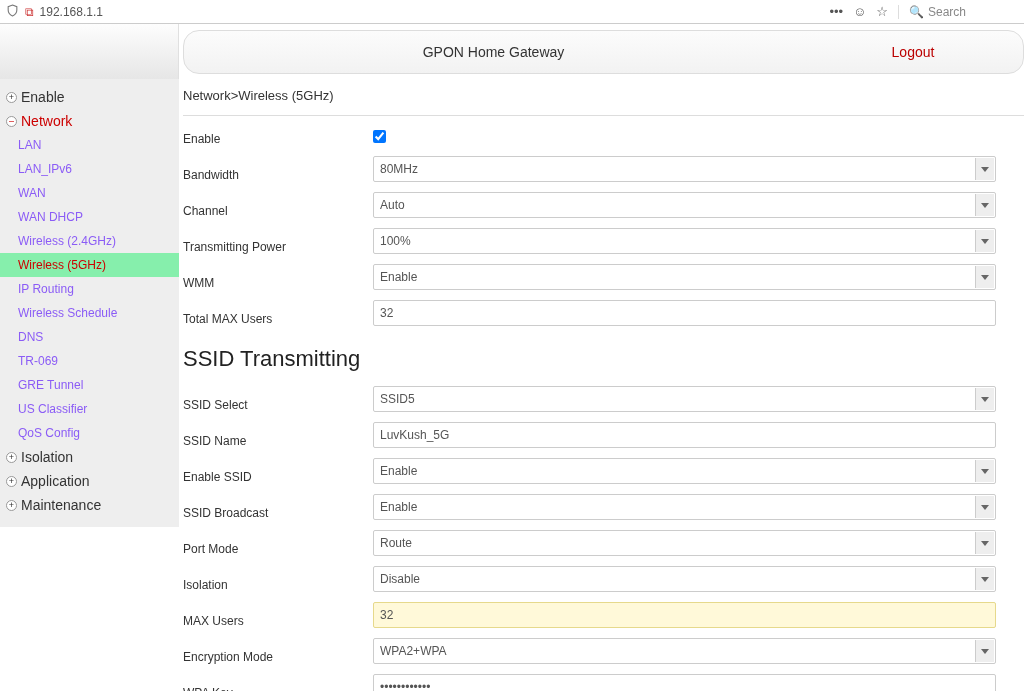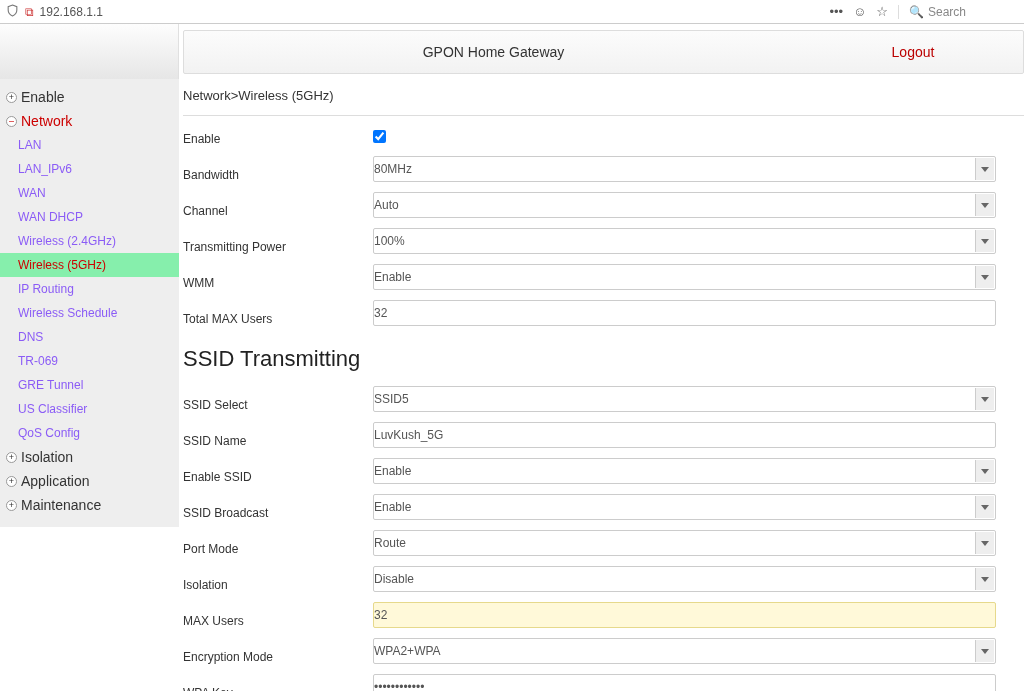--- a/index.html
+++ b/index.html
@@ -14,29 +14,29 @@
 .container{width:1024px;display:flex}
 .left-col{width:179px;flex-shrink:0}
 .banner{height:55px;background:linear-gradient(#fdfdfd,#e6e6e6);border-right:1px solid #e0e0e0}
 .nav{background:#eee;padding-top:6px;padding-bottom:10px}
 .nav-section{display:flex;align-items:center;gap:4px;padding:4px 6px;font-size:14px;color:#333;cursor:pointer}
 .nav-section.active{color:#c00}
 .nav-toggle{width:11px;height:11px;border:1px solid #999;border-radius:50%;display:inline-flex;align-items:center;justify-content:center;font-size:9px;line-height:1;background:#fff}
 .nav-item{padding:5px 6px 5px 18px;font-size:12px;color:#8b5cf6;cursor:pointer}
 .nav-item.active{color:#c00;font-weight:normal;background:#86efac}
 .main{flex:1;padding-left:4px}
-.header-bar{margin:6px 0 12px 0;border:1px solid #ddd;border-radius:2px;height:44px;display:flex;align-items:center;background:linear-gradient(#fcfcfc,#f2f2f2)}
+.header-bar{margin:6px 0 12px 0;border:1px solid #ddd;border-radius:16px;height:44px;display:flex;align-items:center;background:linear-gradient(#fcfcfc,#f2f2f2)}
 .header-title{flex:1;text-align:center;font-size:14px;color:#333}
 .header-logout{width:220px;text-align:center;font-size:14px;color:#b00;cursor:pointer}
 .breadcrumb{font-size:13px;color:#333;padding:2px 0 12px 0;margin-bottom:14px;border-bottom:1px solid #ddd}
 .form{padding-right:28px}
 .row{display:flex;align-items:flex-end;margin-bottom:10px}
 .row .lbl{width:190px;font-size:12px;color:#333}
 .row .ctl{flex:1}
-select,input[type=text],input[type=password]{width:100%;height:26px;border:1px solid #ccc;border-radius:2px;padding:0 0;font-size:12px;color:#555;background:#fff}
+select,input[type=text],input[type=password]{width:100%;height:26px;border:1px solid #ccc;border-radius:2px;padding:0 6px;font-size:12px;color:#555;background:#fff}
 select{appearance:none;-webkit-appearance:none;background:#fff}
 .select-wrap{position:relative}
 .select-wrap::after{content:"";position:absolute;right:2px;top:2px;width:18px;height:22px;background:#eee;border-left:1px solid #ccc;pointer-events:none}
 .select-wrap::before{content:"";position:absolute;right:7px;top:11px;border-left:4px solid transparent;border-right:4px solid transparent;border-top:5px solid #666;z-index:2;pointer-events:none}
 .section-title{font-size:22px;font-weight:normal;color:#222;margin:20px 0 14px 0}
 .highlight input{background:#fff9d9;border-color:#e6d98c}
 input[type=checkbox]{width:13px;height:13px;margin:0}
 </style>
 </head>
 <body>

